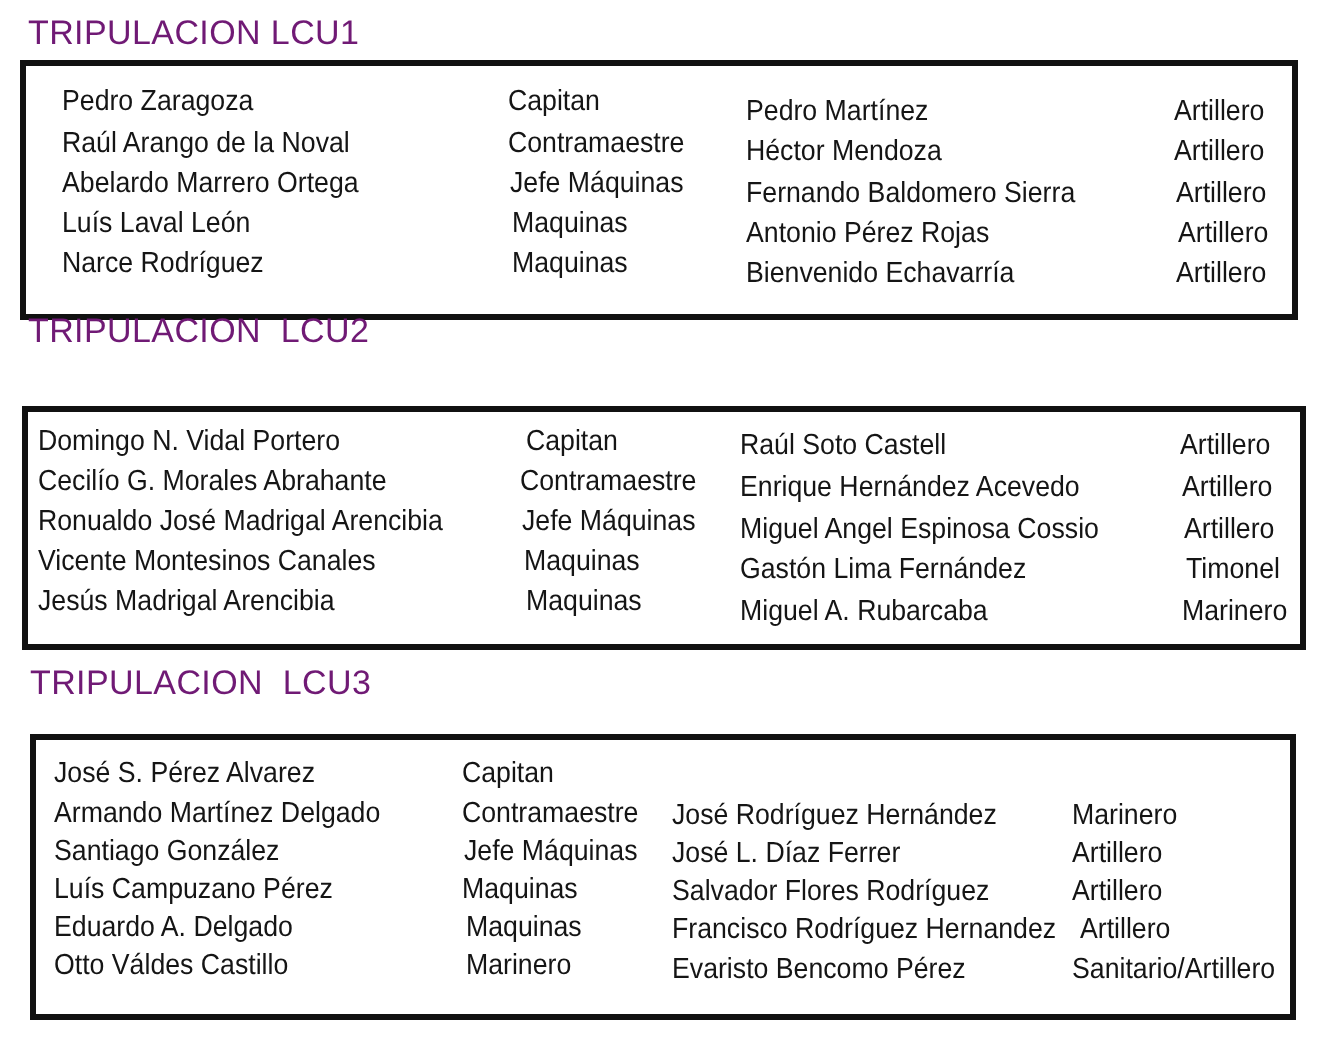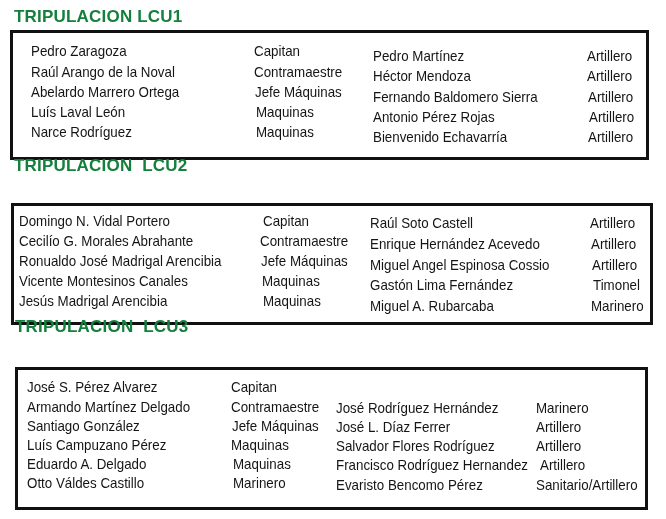--- a/index.html
+++ b/index.html
@@ -10,24 +10,24 @@
     body {
       width: 666px;
       height: 519px;
       position: relative;
       overflow: hidden;
       font-family: "Liberation Sans", sans-serif;
       color: #111111;
     }
     .title {
       position: absolute;
-      font-weight: bold;
+      font-weight: normal;
       font-size: 17px;
       letter-spacing: 0.2px;
-      color: #15803d;
+      color: #701a75;
       white-space: pre;
     }
     .box {
       position: absolute;
       border: 3px solid #111;
       box-sizing: border-box;
       background: #fff;
     }
     .cell {
       position: absolute;
@@ -85,21 +85,21 @@
 <div class="cell" style="left:590px; top:213px;">Artillero</div>
 <div class="cell" style="left:370px; top:234px;">Enrique Hernández Acevedo</div>
 <div class="cell" style="left:591px; top:234px;">Artillero</div>
 <div class="cell" style="left:370px; top:255px;">Miguel Angel Espinosa Cossio</div>
 <div class="cell" style="left:592px; top:255px;">Artillero</div>
 <div class="cell" style="left:370px; top:275px;">Gastón Lima Fernández</div>
 <div class="cell" style="left:593px; top:275px;">Timonel</div>
 <div class="cell" style="left:370px; top:296px;">Miguel A. Rubarcaba</div>
 <div class="cell" style="left:591px; top:296px;">Marinero</div>
 
-<div class="title" style="left:15px; top:317px;">TRIPULACION  LCU3</div>
+<div class="title" style="left:15px; top:332px;">TRIPULACION  LCU3</div>
 <div class="box" style="left:15px; top:367px; width:633px; height:143px;"></div>
 
 <div class="cell" style="left:27px; top:377px;">José S. Pérez Alvarez</div>
 <div class="cell" style="left:231px; top:377px;">Capitan</div>
 <div class="cell" style="left:27px; top:397px;">Armando Martínez Delgado</div>
 <div class="cell" style="left:231px; top:397px;">Contramaestre</div>
 <div class="cell" style="left:27px; top:416px;">Santiago González</div>
 <div class="cell" style="left:232px; top:416px;">Jefe Máquinas</div>
 <div class="cell" style="left:27px; top:435px;">Luís Campuzano Pérez</div>
 <div class="cell" style="left:231px; top:435px;">Maquinas</div>

